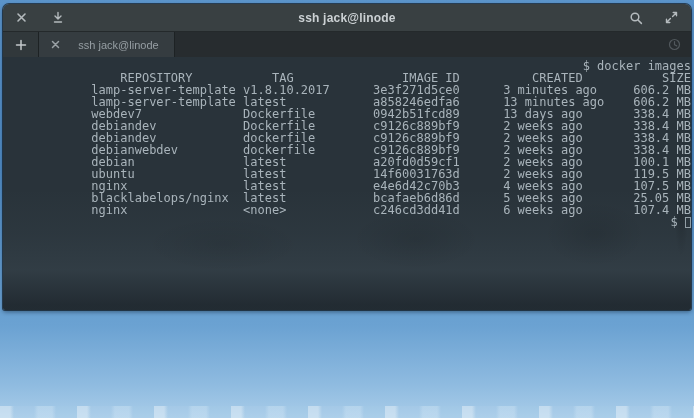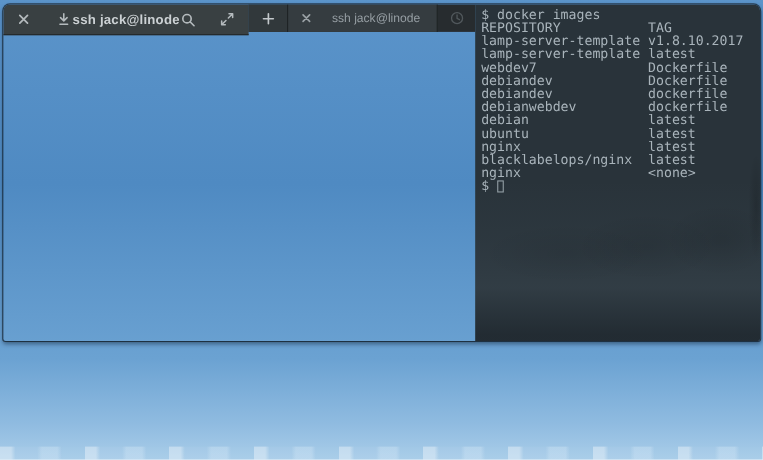--- a/index.html
+++ b/index.html
@@ -20,21 +20,21 @@
         rgba(255,255,255,0.38) 0 10px, rgba(255,255,255,0.05) 14px 34px,
         rgba(230,243,252,0.30) 38px 52px, rgba(255,255,255,0.02) 56px 77px);
     filter:blur(0.6px);
     pointer-events:none;
   }
 
   .window {
     position:relative; width:688px; height:306px;
     border-radius:6px 6px 2px 2px; overflow:hidden;
     box-shadow:0 0 0 1px rgba(12,20,26,0.65), 0 2px 4px rgba(5,15,30,0.45);
-    display:flex; flex-direction:row;
+    display:flex; flex-direction:column;
   }
 
   
   .titlebar {
     height:28px; flex:0 0 28px; background:#394042;
     display:flex; align-items:center;
     border-bottom:1px solid #24292b;
   }
   .tb-group { display:flex; align-items:center; }
   .tb-left  { margin-left:10px; gap:21px; }
@@ -86,20 +86,21 @@
       radial-gradient(90px 42px at 60% 72%, rgba(0,0,0,0.09), transparent 72%),
       radial-gradient(110px 38px at 32% 74%, rgba(0,0,0,0.07), transparent 72%),
       linear-gradient(180deg, transparent 52%, rgba(130,160,180,0.04) 70%,
         rgba(160,190,210,0.07) 84%, rgba(0,5,12,0.16) 98%);
   }
   .term-pre {
     position:absolute; inset:0; padding:3px 0 0 5px;
     font-family:"DejaVu Sans Mono", monospace;
     font-size:12px; line-height:12px; color:#a9b4bb;
     white-space:pre;
+    text-align:right;
   }
   .cursor {
     display:inline-block; width:6px; height:11px;
     border:1px solid #939fa6; vertical-align:-2px;
   }
 </style>
 </head>
 <body>
 
 <div class="desktop">

